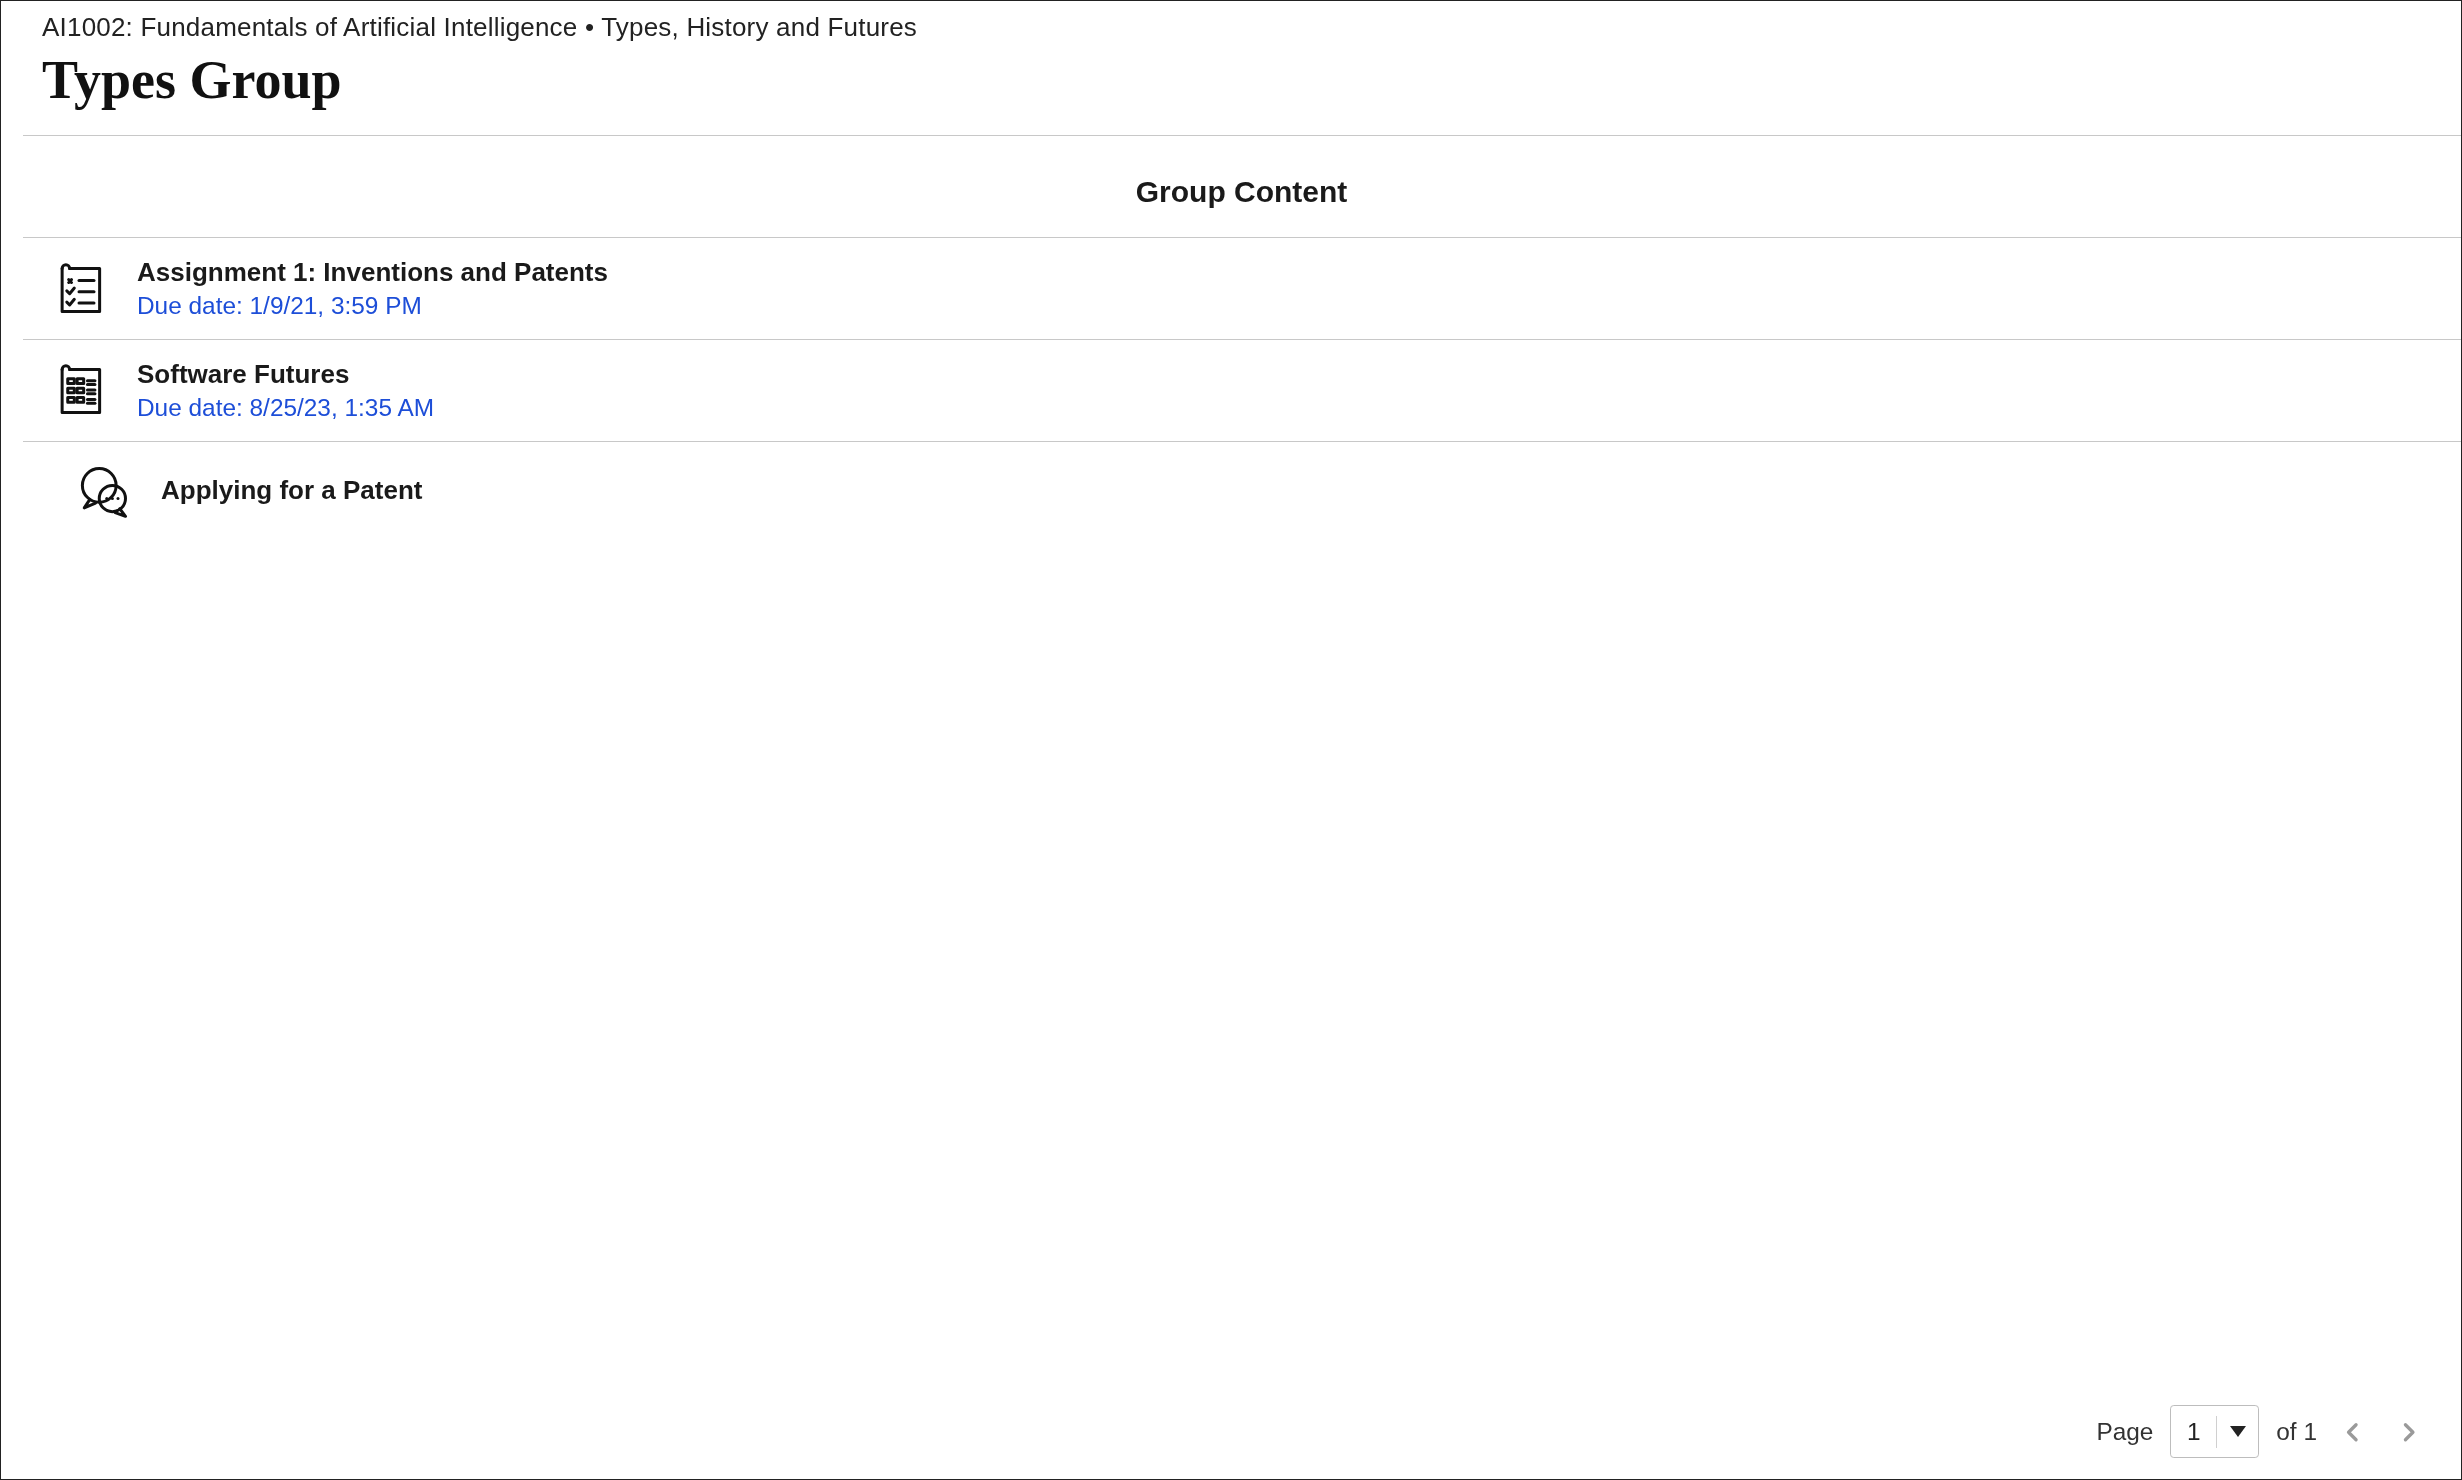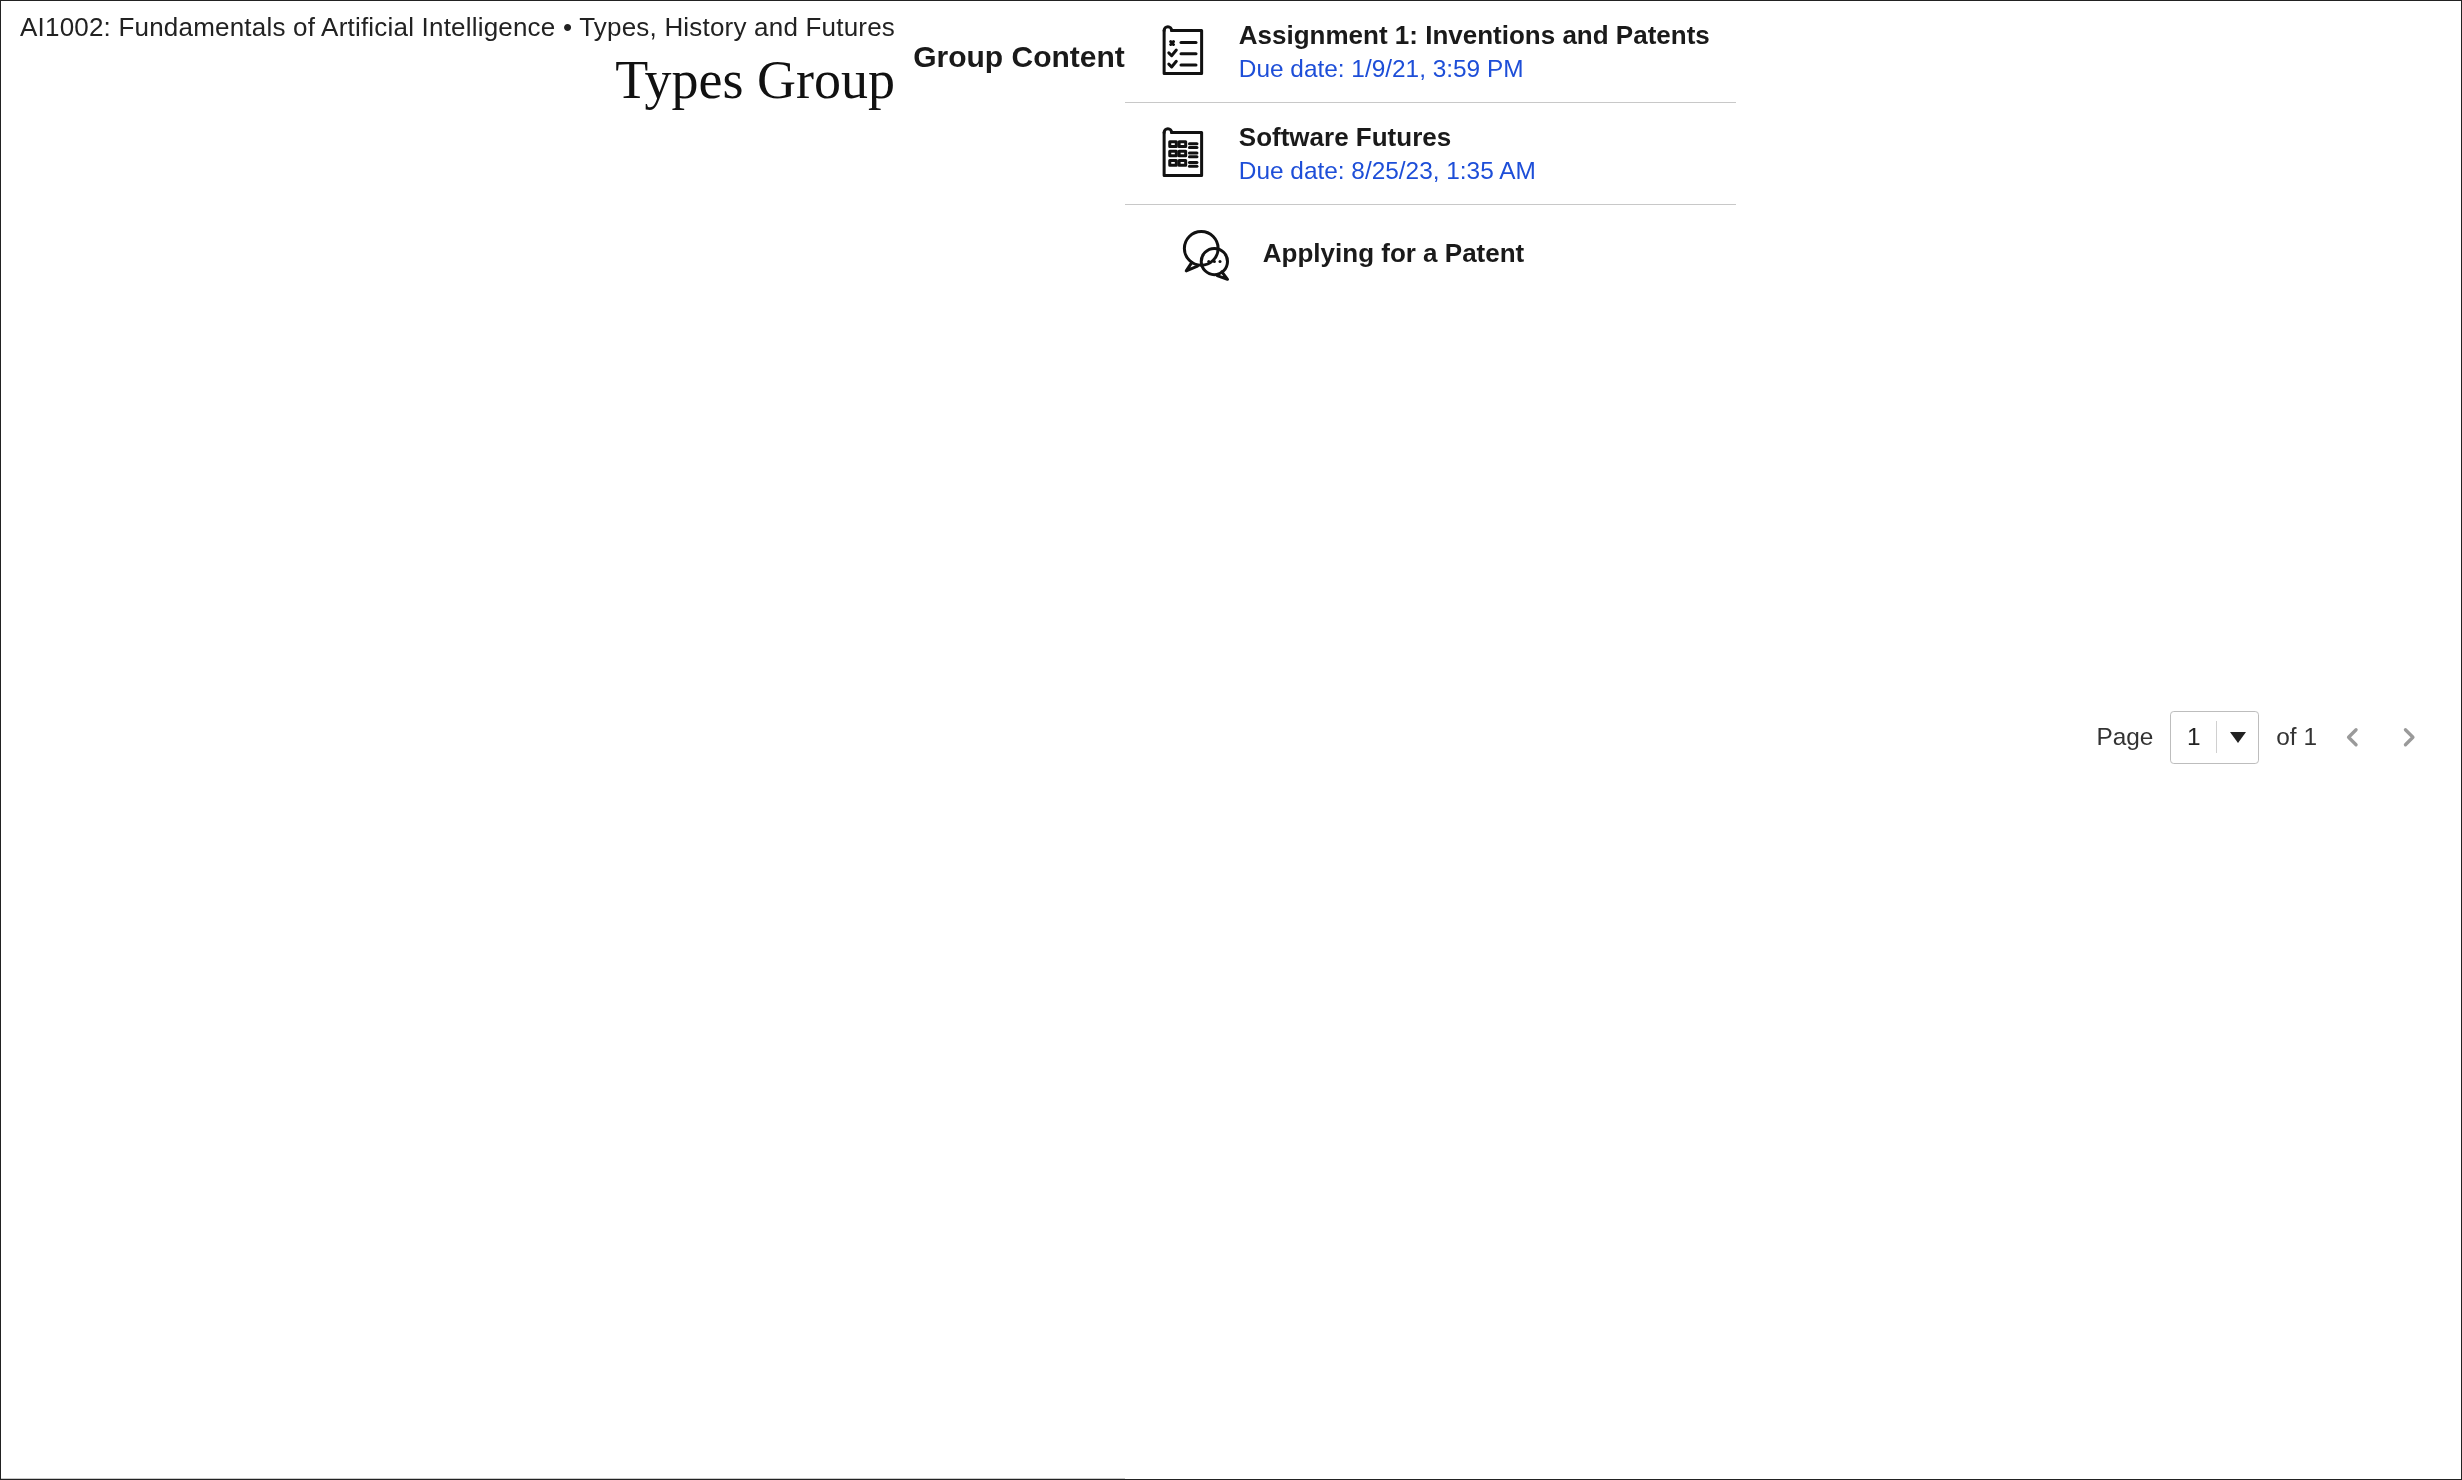--- a/index.html
+++ b/index.html
@@ -7,39 +7,39 @@
   body {
     font-family: "Helvetica Neue", Arial, sans-serif;
     background: #fff;
     color: #1a1a1a;
   }
   .frame {
     border: 1.9px solid #222;
     width: 100%;
     min-height: 100%;
     display: flex;
-    flex-direction: row;
+    flex-direction: column;
     position: relative;
+    padding-left: 22px;
   }
   .header {
     padding: 11.3px 19px 24.4px 19px;
     border-bottom: 0.9px solid #c8c8c8;
   }
   .breadcrumb {
     font-size: 26px;
     color: #222;
     letter-spacing: 0.2px;
   }
   .page-title {
     font-family: Georgia, "Times New Roman", serif;
     font-size: 54px;
-    font-weight: 400;
+    font-weight: 700;
     margin-top: 5.6px;
     color: #111;
-    text-align: right;
   }
   .section-header {
     padding: 39px 0 28px 0;
     border-bottom: 0.9px solid #c8c8c8;
     text-align: center;
   }
   .section-header h2 {
     font-size: 30px;
     font-weight: 700;
     padding-left: 0px;

